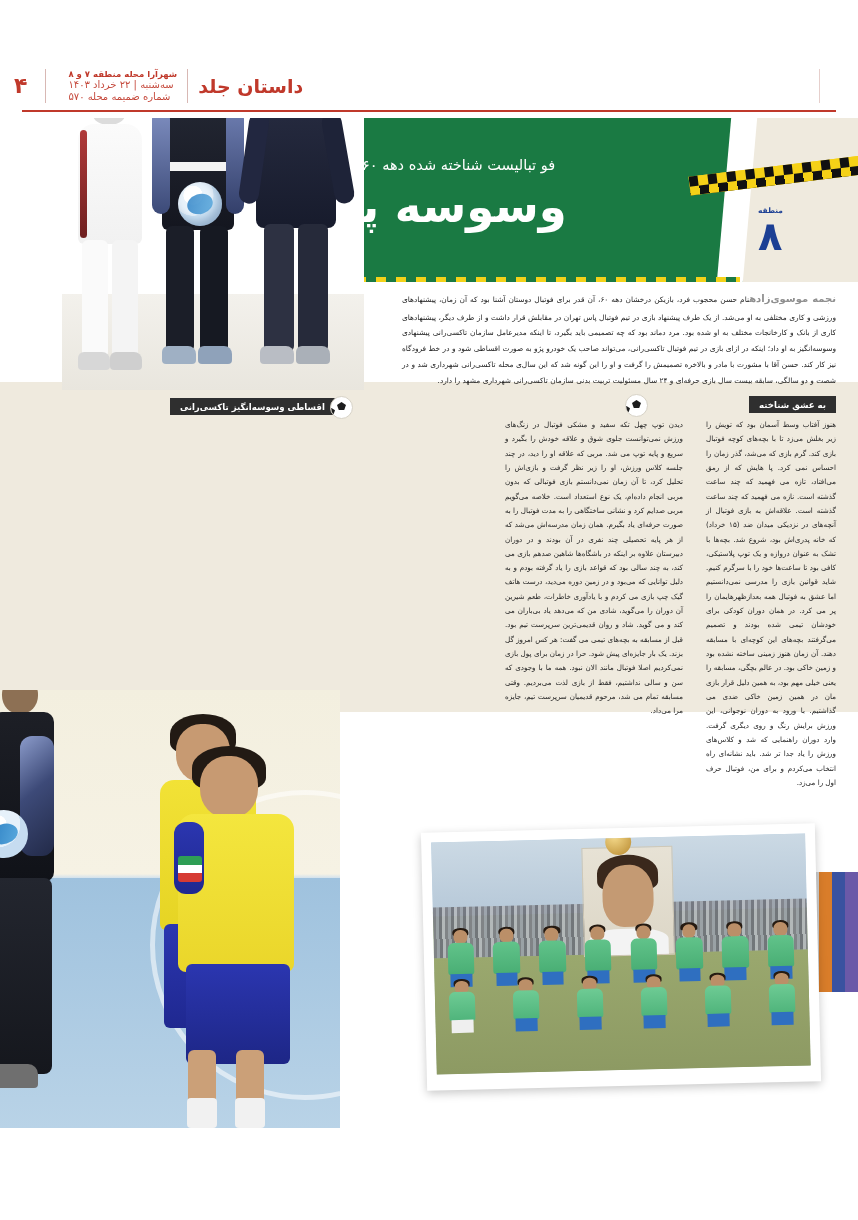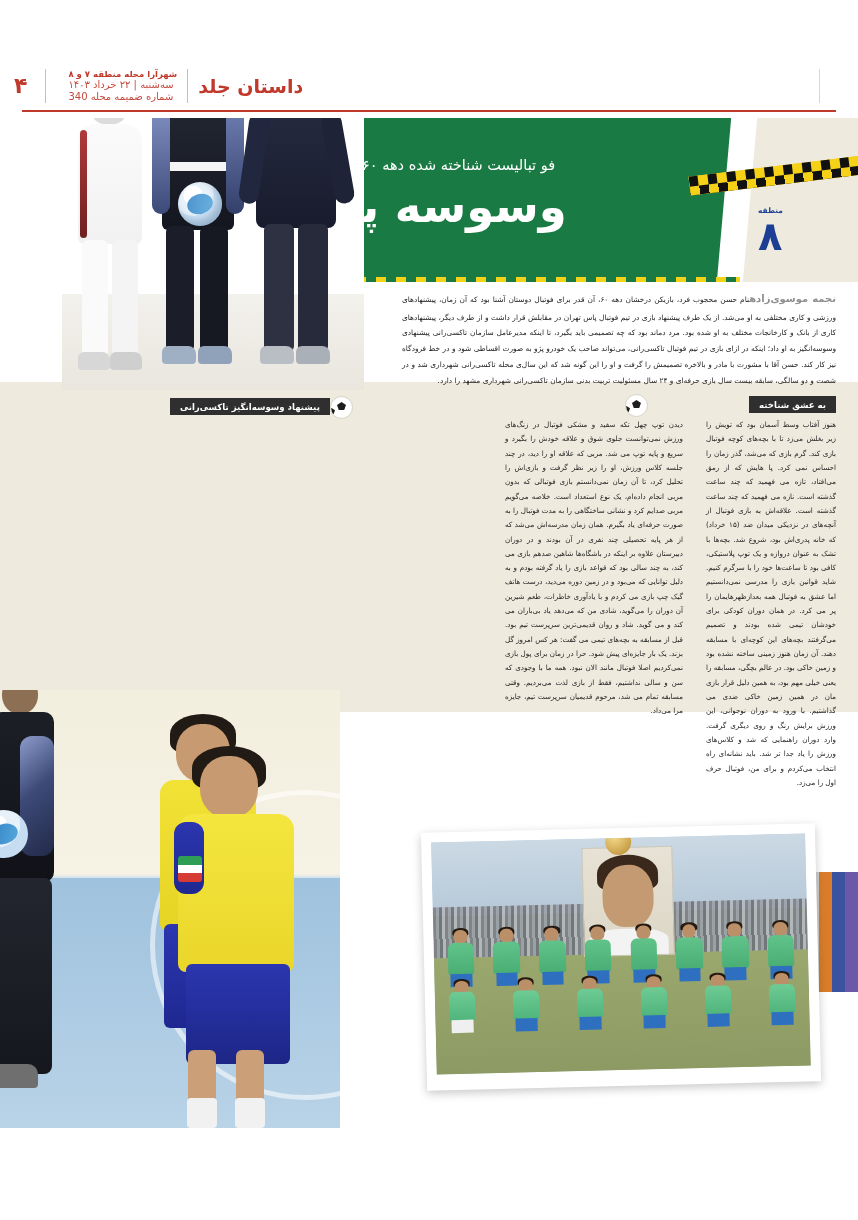--- a/index.html
+++ b/index.html
@@ -736,21 +736,21 @@
 
   <div class="body-panel"></div>
 
   <div class="masthead">
     <div class="mh-inner">
       <div class="mh-pagenum">۴</div>
       <div class="mh-sep"></div>
       <div class="mh-meta">
         <div class="ln1">شهرآرا محله منطقه ۷ و ۸</div>
         <div class="ln2">سه‌شنبه | ۲۲  خرداد  ۱۴۰۳</div>
-        <div class="ln3">شماره ضمیمه محله   340</div>
+        <div class="ln3">شماره ضمیمه محله   ۵۷۰</div>
       </div>
       <div class="mh-sep"></div>
       <div class="mh-section">داستان جلد</div>
       <div class="mh-tail"></div>
     </div>
     <div class="masthead-rule"></div>
   </div>
 
   <div class="hero">
     <div class="hero-cream"></div>
@@ -819,21 +819,21 @@
     </div>
   </div>
 
   <div class="lead">
     <span class="byline">نجمه موسوی‌زاده</span><span>نام حسن محجوب فرد، بازیکن درخشان دهه ۶۰، آن قدر برای فوتبال دوستان آشنا بود که آن زمان، پیشنهادهای ورزشی و کاری مختلفی به او می‌شد. از یک طرف پیشنهاد بازی در تیم فوتبال پاس تهران در مقابلش قرار داشت و از طرف دیگر، پیشنهادهای کاری از بانک و کارخانجات مختلف به او شده بود. مرد دماند بود که چه تصمیمی باید بگیرد، تا اینکه مدیرعامل سازمان تاکسی‌رانی پیشنهادی وسوسه‌انگیز به او داد؛ اینکه در ازای بازی در تیم فوتبال تاکسی‌رانی، می‌تواند صاحب یک خودرو پژو به صورت اقساطی شود و در خط فرودگاه نیز کار کند. حسن آقا با مشورت با مادر و بالاخره تصمیمش را گرفت و او را این گونه شد که این سال‌ی محله تاکسی‌رانی شهرداری شد و در شصت و دو سالگی، سابقه بیست سال بازی حرفه‌ای و ۲۴ سال مسئولیت تربیت بدنی سازمان تاکسی‌رانی شهرداری مشهد را دارد.</span>
   </div>
 
   <div class="sechead sechead-right">به عشق شناخته</div>
   <div class="ballicon ball-r"></div>
 
-  <div class="sechead sechead-left">پیشنهاد وسوسه‌انگیز تاکسی‌رانی</div>
+  <div class="sechead sechead-left">اقساطی وسوسه‌انگیز تاکسی‌رانی</div>
   <div class="ballicon ball-l"></div>
 
   <div class="col col-right">هنوز آفتاب وسط آسمان بود که تویش را زیر بغلش می‌زد تا با بچه‌های کوچه فوتبال بازی کند. گرم بازی که می‌شد، گذر زمان را احساس نمی کرد. پا هایش که از رمق می‌افتاد، تازه می فهمید که چند ساعت گذشته است. نازه می فهمید که چند ساعت گذشته است. علاقه‌اش به بازی فوتبال از آنچه‌های در نزدیکی میدان ضد (۱۵ خرداد) که خانه پدری‌اش بود، شروع شد. بچه‌ها با تشک به عنوان دروازه و یک توپ پلاستیکی، کافی بود تا ساعت‌ها خود را با سرگرم کنیم. شاید قوانین بازی را مدرسی نمی‌دانستیم اما عشق به فوتبال همه بعدازظهرهایمان را پر می کرد. در همان دوران کودکی برای خودشان تیمی شده بودند و تصمیم می‌گرفتند بچه‌های این کوچه‌ای با مسابقه دهند. آن زمان هنوز زمینی ساخته نشده بود و زمین خاکی بود. در عالم بچگی، مسابقه را یعنی خیلی مهم بود، به همین دلیل قرار بازی مان در همین زمین خاکی ضدی می گذاشتیم. با ورود به دوران نوجوانی، این ورزش برایش رنگ و روی دیگری گرفت. وارد دوران راهنمایی که شد و کلاس‌های ورزش را یاد جدا تر شد. باید نشانه‌ای راه انتخاب می‌کردم و برای من، فوتبال حرف اول را می‌زد.</div>
   <div class="col col-mid">دیدن توپ چهل تکه سفید و مشکی فوتبال در زنگ‌های ورزش نمی‌توانست جلوی شوق و علاقه خودش را بگیرد و سریع و پایه توپ می شد. مربی که علاقه او را دید، در چند جلسه کلاس ورزش، او را زیر نظر گرفت و بازی‌اش را تحلیل کرد، تا آن زمان نمی‌دانستم بازی فوتبالی که بدون مربی انجام داده‌ام، یک نوع استعداد است. خلاصه می‌گویم مربی صدایم کرد و نشانی ساختگاهی را به مدت فوتبال را به صورت حرفه‌ای یاد بگیرم. همان زمان مدرسه‌اش می‌شد که از هر پایه تحصیلی چند نفری در آن بودند و در دوران دبیرستان علاوه بر اینکه در باشگاه‌ها شاهین صدهم بازی می کند، به چند سالی بود که قواعد بازی را یاد گرفته بودم و به دلیل توانایی که می‌بود و در زمین دوره می‌دید، درست هاتف گیک چپ بازی می کردم و با یادآوری خاطرات، طعم شیرین آن دوران را می‌گوید، شادی من که می‌دهد یاد بی‌باران می کند و می گوید. شاد و روان قدیمی‌ترین سرپرست تیم بود. قبل از مسابقه به بچه‌های تیمی می گفت: هر کس امروز گل بزند. یک بار جایزه‌ای پیش شود. حرا در زمان برای پول بازی نمی‌کردیم اصلا فوتبال مانند الان نبود. همه ما با وجودی که سن و سالی نداشتیم، فقط از بازی لذت می‌بردیم. وقتی مسابقه تمام می شد، مرحوم قدیمیان سرپرست تیم، جایزه مرا می‌داد.</div>
   <div class="col col-left"></div>
 
   <div class="photo-bottom-left">
     <div class="pbl-wall"></div>
     <div class="pbl-floor"></div>
     <div class="pbl-arc"></div>

